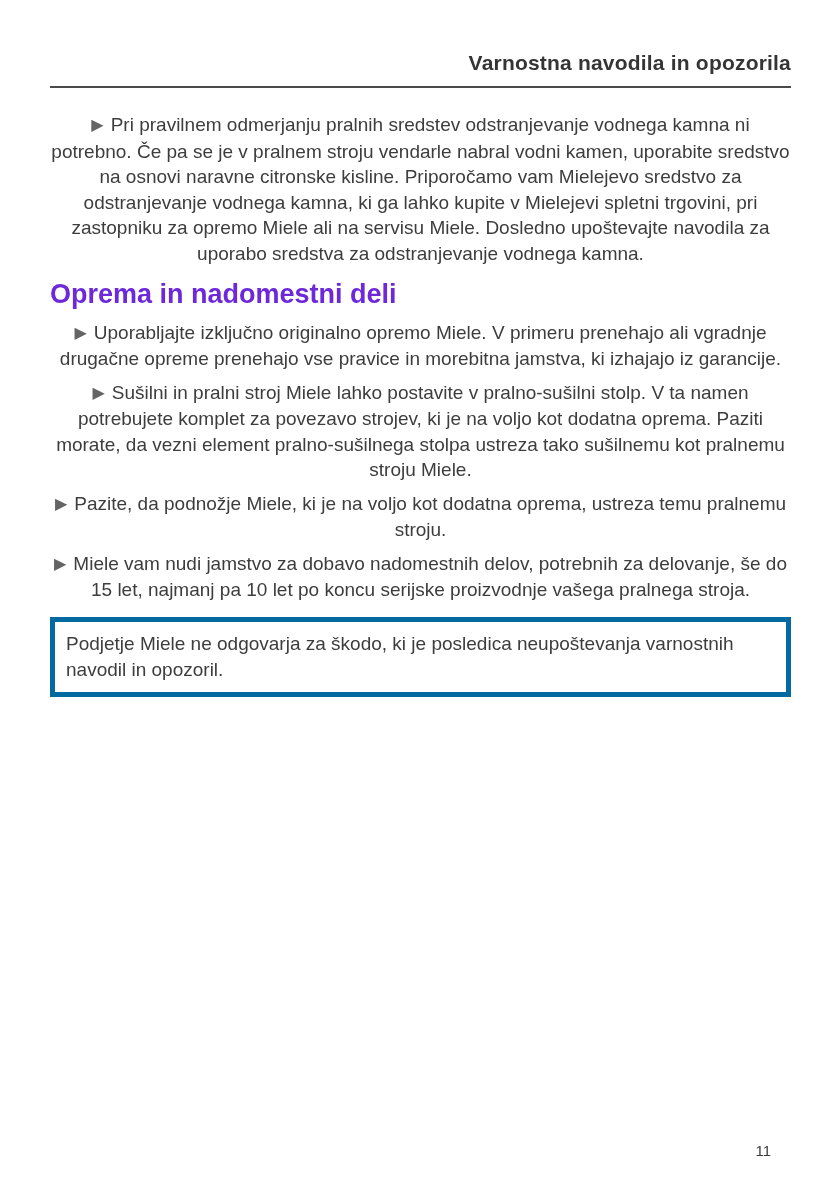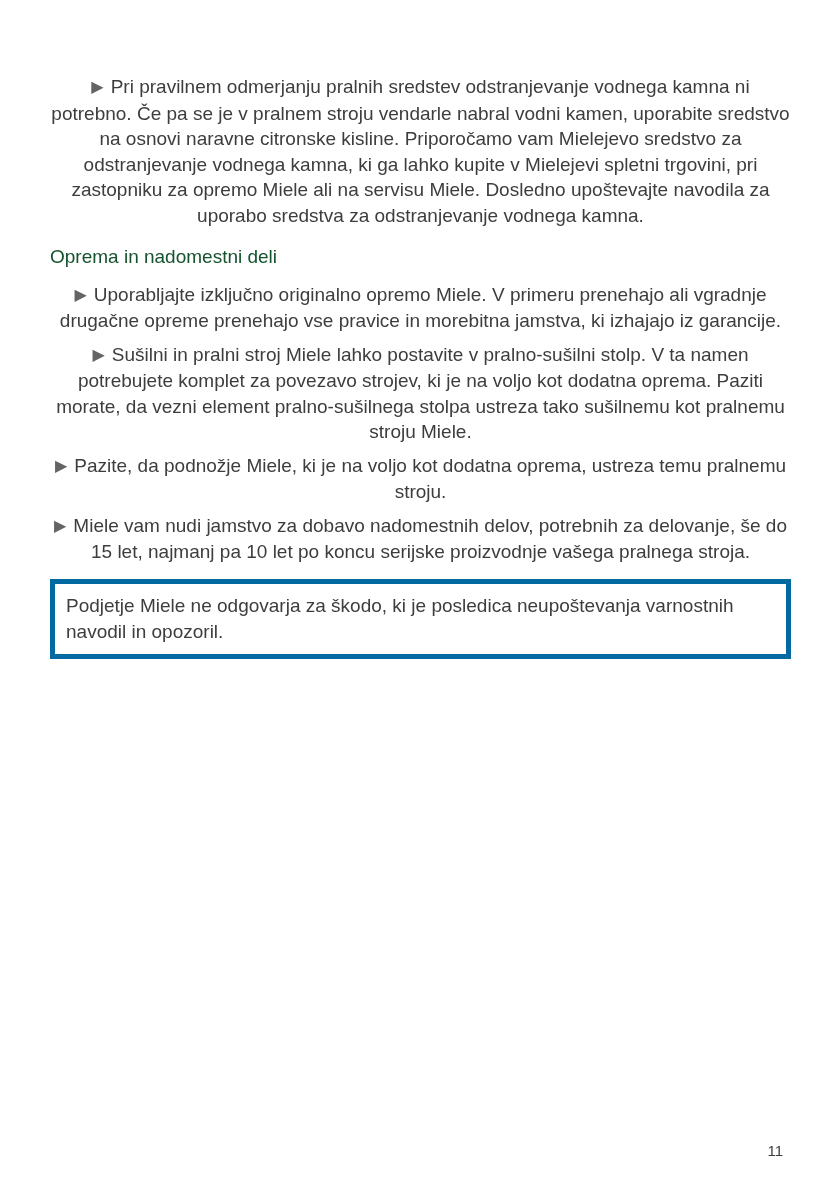--- a/index.html
+++ b/index.html
@@ -52,50 +52,54 @@
   span.bullet {
     display: inline-block;
     color: #646464;
     font-size: 16px;
     margin-right: 7px;
     transform: translateY(-1px);
     font-family: "DejaVu Sans", sans-serif;
   }
 
   h2.section-heading {
-    font-size: 19px;
-    font-weight: normal;
-    color: #14532d;
+    font-size: 27px;
+    font-weight: bold;
+    color: #6d28d9;
     margin: 16px 0 12px 0;
   }
 
   
   .notice-box {
     margin-top: 14px;
     border: 5px solid #0369a1;
     padding: 9px 11px;
     font-size: 19px;
     line-height: 26px;
     color: #3d3d3d;
   }
 
   
   .page-number {
     position: absolute;
-    right: 56px;
+    right: 68px;
     bottom: 32px;
     font-size: 15px;
     color: #3d3d3d;
   }
 </style>
 </head>
 <body>
 
 <div class="page">
 
+  <header class="page-header">
+    <h1>Varnostna navodila in opozorila</h1>
+    <hr class="title-rule">
+  </header>
 
   <main class="content">
 
     <p class="bullet-para">
       <span class="bullet">▶</span><span>Pri pravilnem odmerjanju pralnih sredstev odstranjevanje vodnega kamna ni potrebno. Če pa se je v pralnem stroju vendarle nabral vodni kamen, uporabite sredstvo na osnovi naravne citronske kisline. Priporočamo vam Mielejevo sredstvo za odstranjevanje vodnega kamna, ki ga lahko kupite v Mielejevi spletni trgovini, pri zastopniku za opremo Miele ali na servisu Miele. Dosledno upoštevajte navodila za uporabo sredstva za odstranjevanje vodnega kamna.</span>
     </p>
 
     <h2 class="section-heading">Oprema in nadomestni deli</h2>
 
     <p class="bullet-para">

